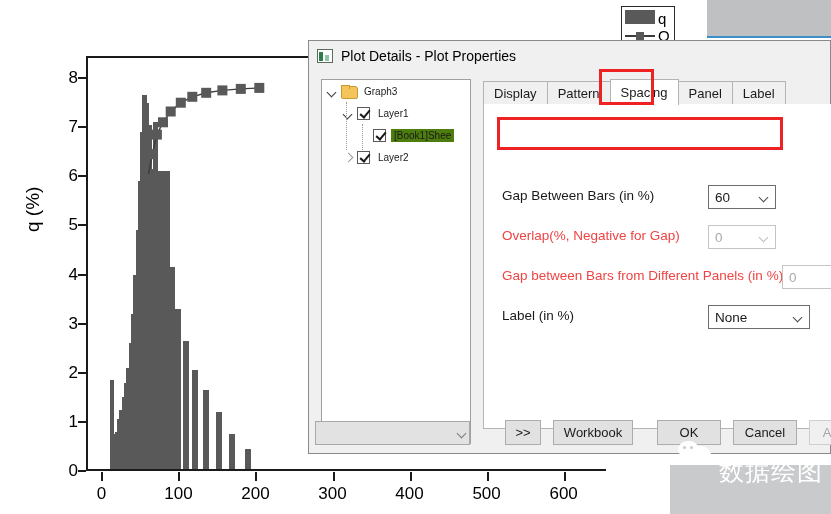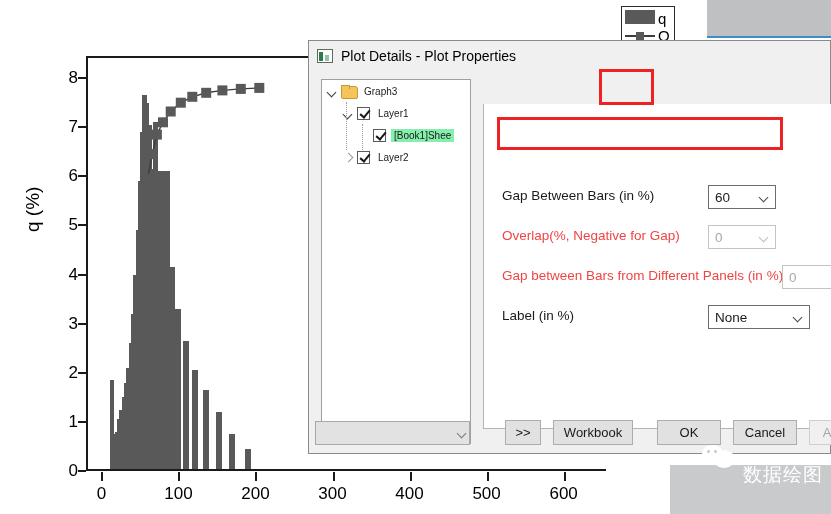--- a/index.html
+++ b/index.html
@@ -171,21 +171,21 @@
   }
   .tree-row {
     position: relative;
     height: 22px;
     display: flex;
     align-items: center;
     font-size: 10px;
     white-space: nowrap;
   }
   .tree-row.selected .tree-label-box {
-    background: #86efac;
+    background: #4d7c0f;
   }
   .tw {
     width: 13px; height: 13px;
     margin-right: 2px;
     flex: 0 0 auto;
     position: relative;
   }
   .chev-down::before {
     content: ""; position: absolute; left: 2px; top: 4px;
     width: 6px; height: 6px;
@@ -405,21 +405,21 @@
     background: #ffffff;
     border-radius: 50%;
   }
   #wechat-icon .d1, #wechat-icon .d2 {
     position: absolute; width: 3px; height: 3px;
     background: #c9cacc; border-radius: 50%;
   }
   #wechat-icon .d1 { left: 5px; top: 7px; }
   #wechat-icon .d2 { left: 12px; top: 7px; }
   #watermark-text {
-    font-size: 19px;
+    font-size: 25px;
     color: #ffffff;
     letter-spacing: 1px;
     font-family: "DejaVu Sans", sans-serif;
     margin-top: 39px;
   }
 </style>
 </head>
 <body>
 
 <div id="graph-window">
@@ -560,20 +560,27 @@
       <div class="dotline" style="left: 40px; top: 44px; height: 26px;"></div>
     </div>
 
   <div id="tree-scroll">
     <div class="hsb-arrow hsb-left"></div>
     <div id="hsb-thumb"></div>
     <div id="hsb-track"></div>
     <div class="hsb-arrow hsb-right"></div>
   </div>
 
+  <div id="tab-strip">
+      <div class="tab">Display</div>
+      <div class="tab">Pattern</div>
+      <div class="tab active">Spacing</div>
+      <div class="tab">Panel</div>
+      <div class="tab">Label</div>
+    </div>
   <div id="tab-highlight"></div>
 
   <div id="tab-panel">
     <div id="fields-layer">
         <div class="field-label" style="left: 18px; top: 84px;">Gap Between Bars (in %)</div>
         <div class="combo" style="left: 224px; top: 81px; width: 68px;">
           <span class="cval">60</span>
           <span class="carrow"></span>
         </div>
         <div class="field-label disabled" style="left: 18px; top: 124px;">Overlap(%, Negative for Gap)</div>

